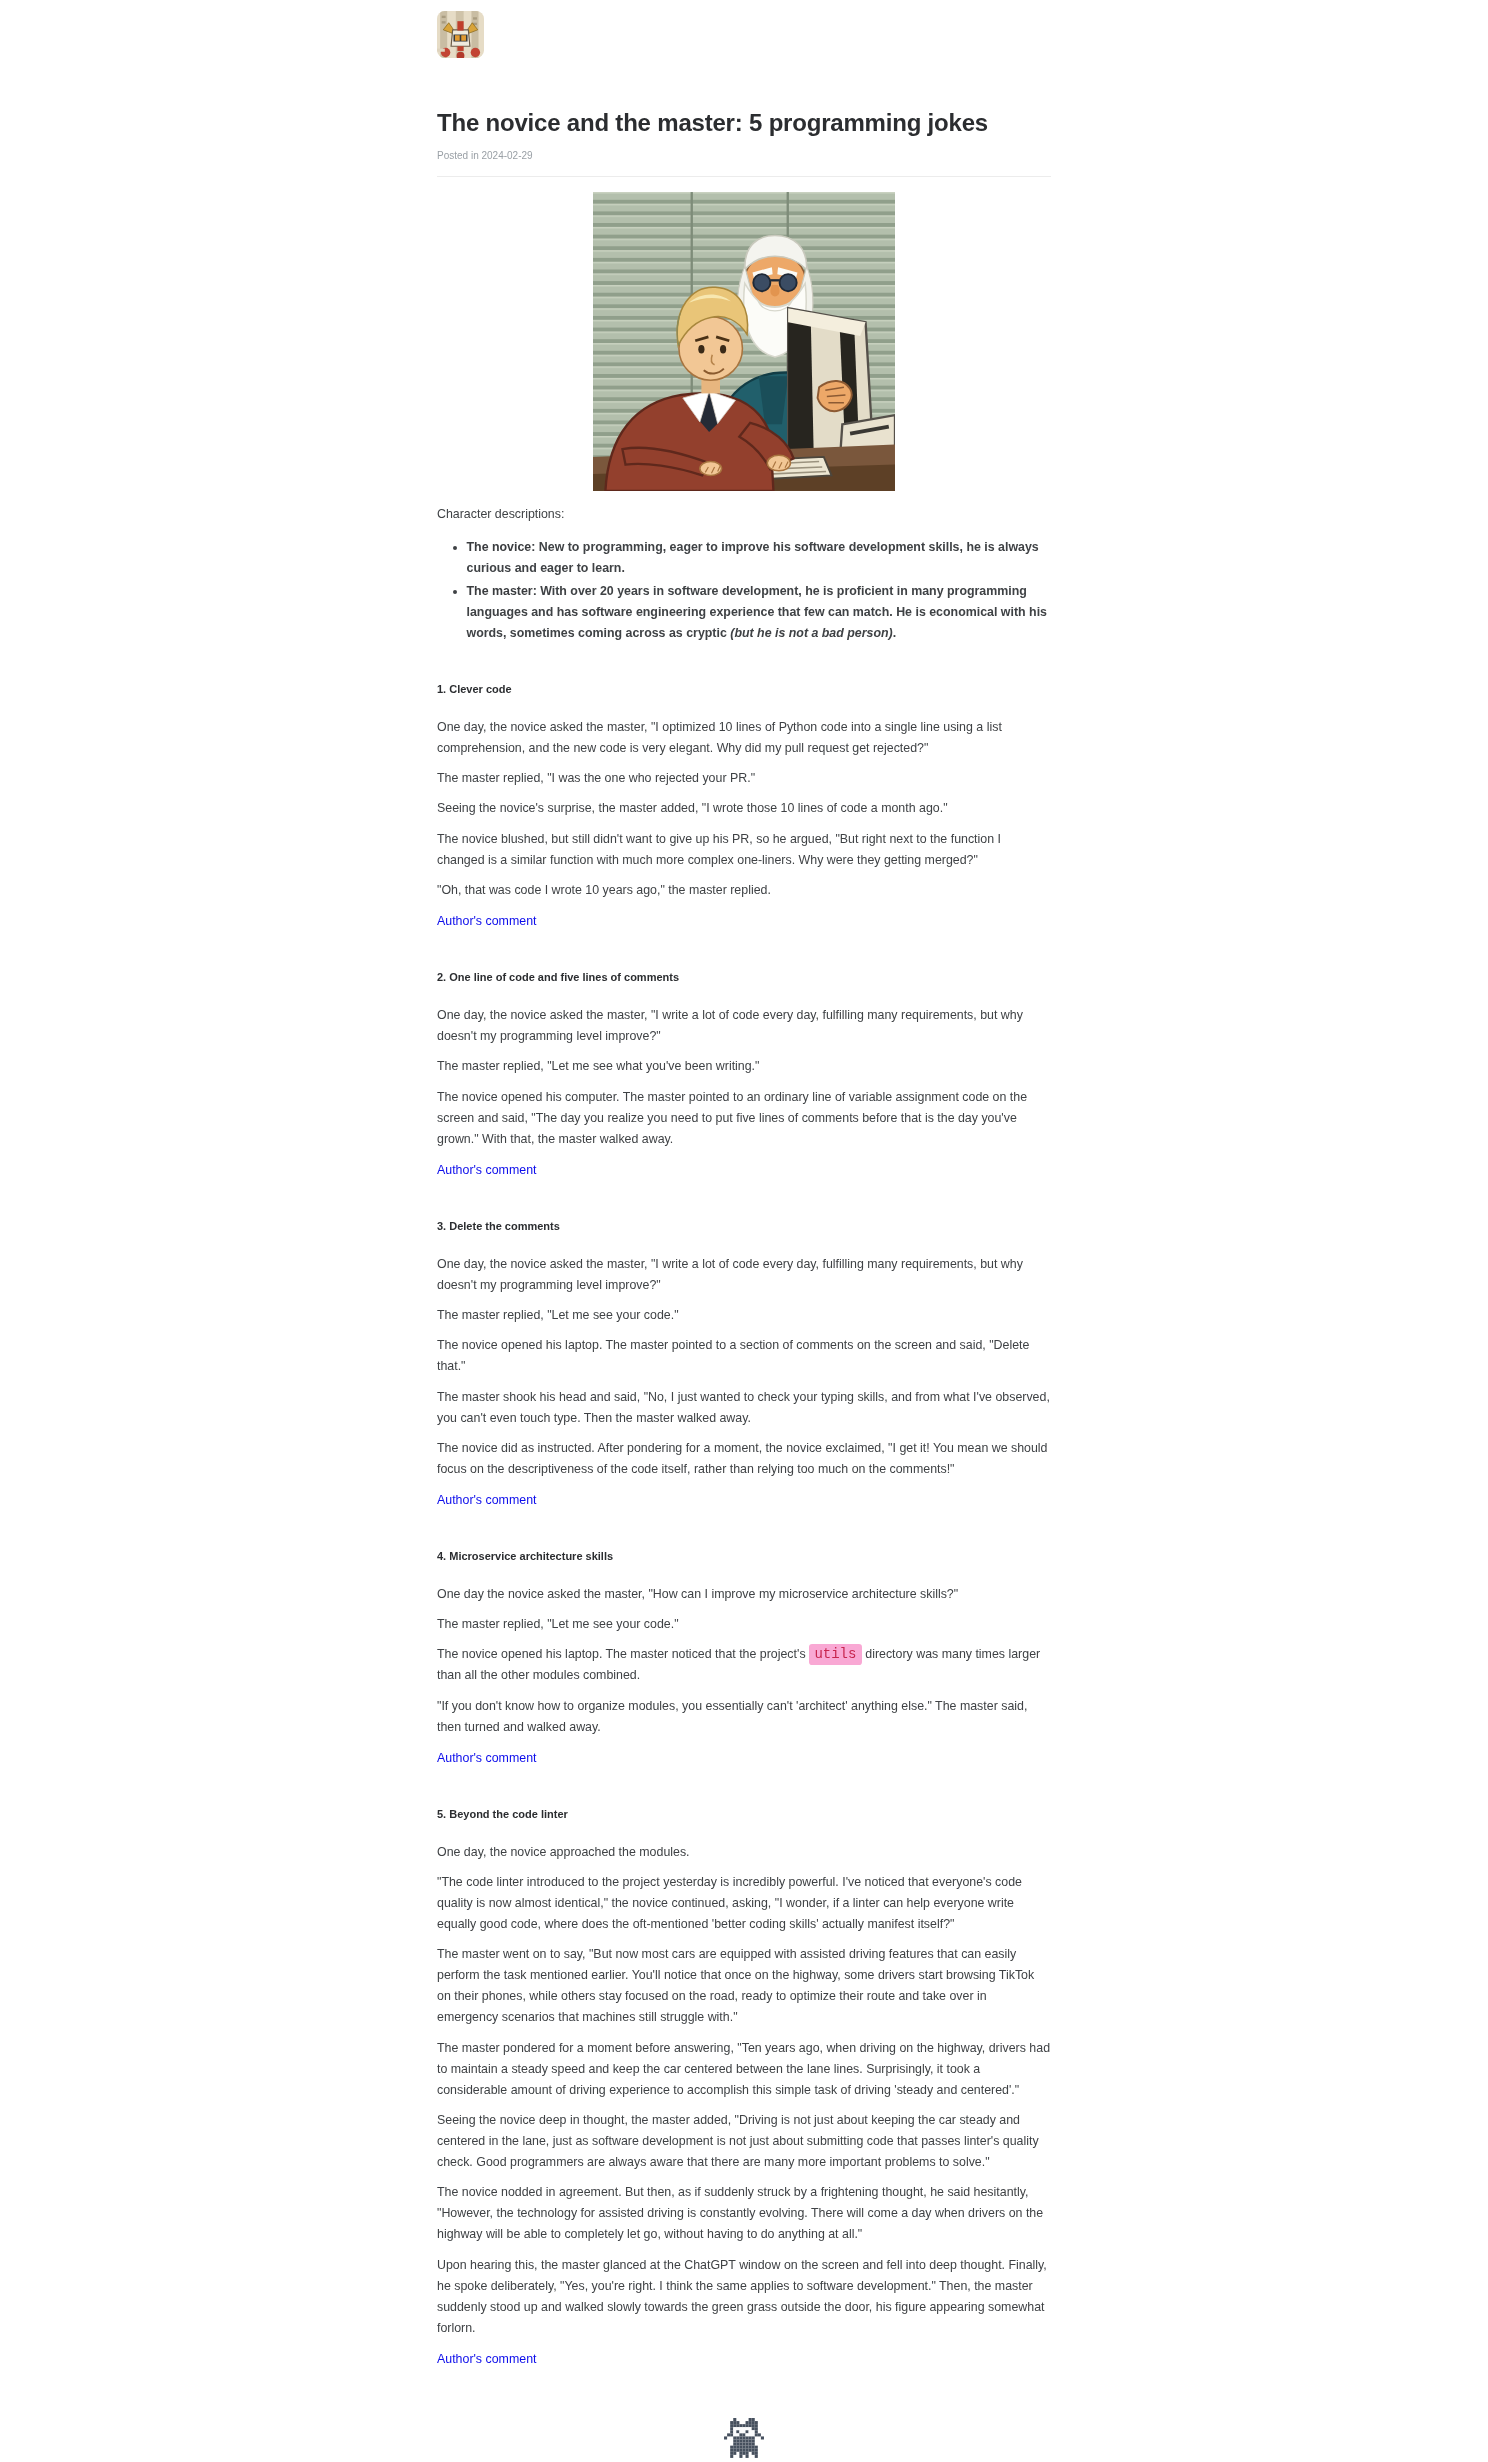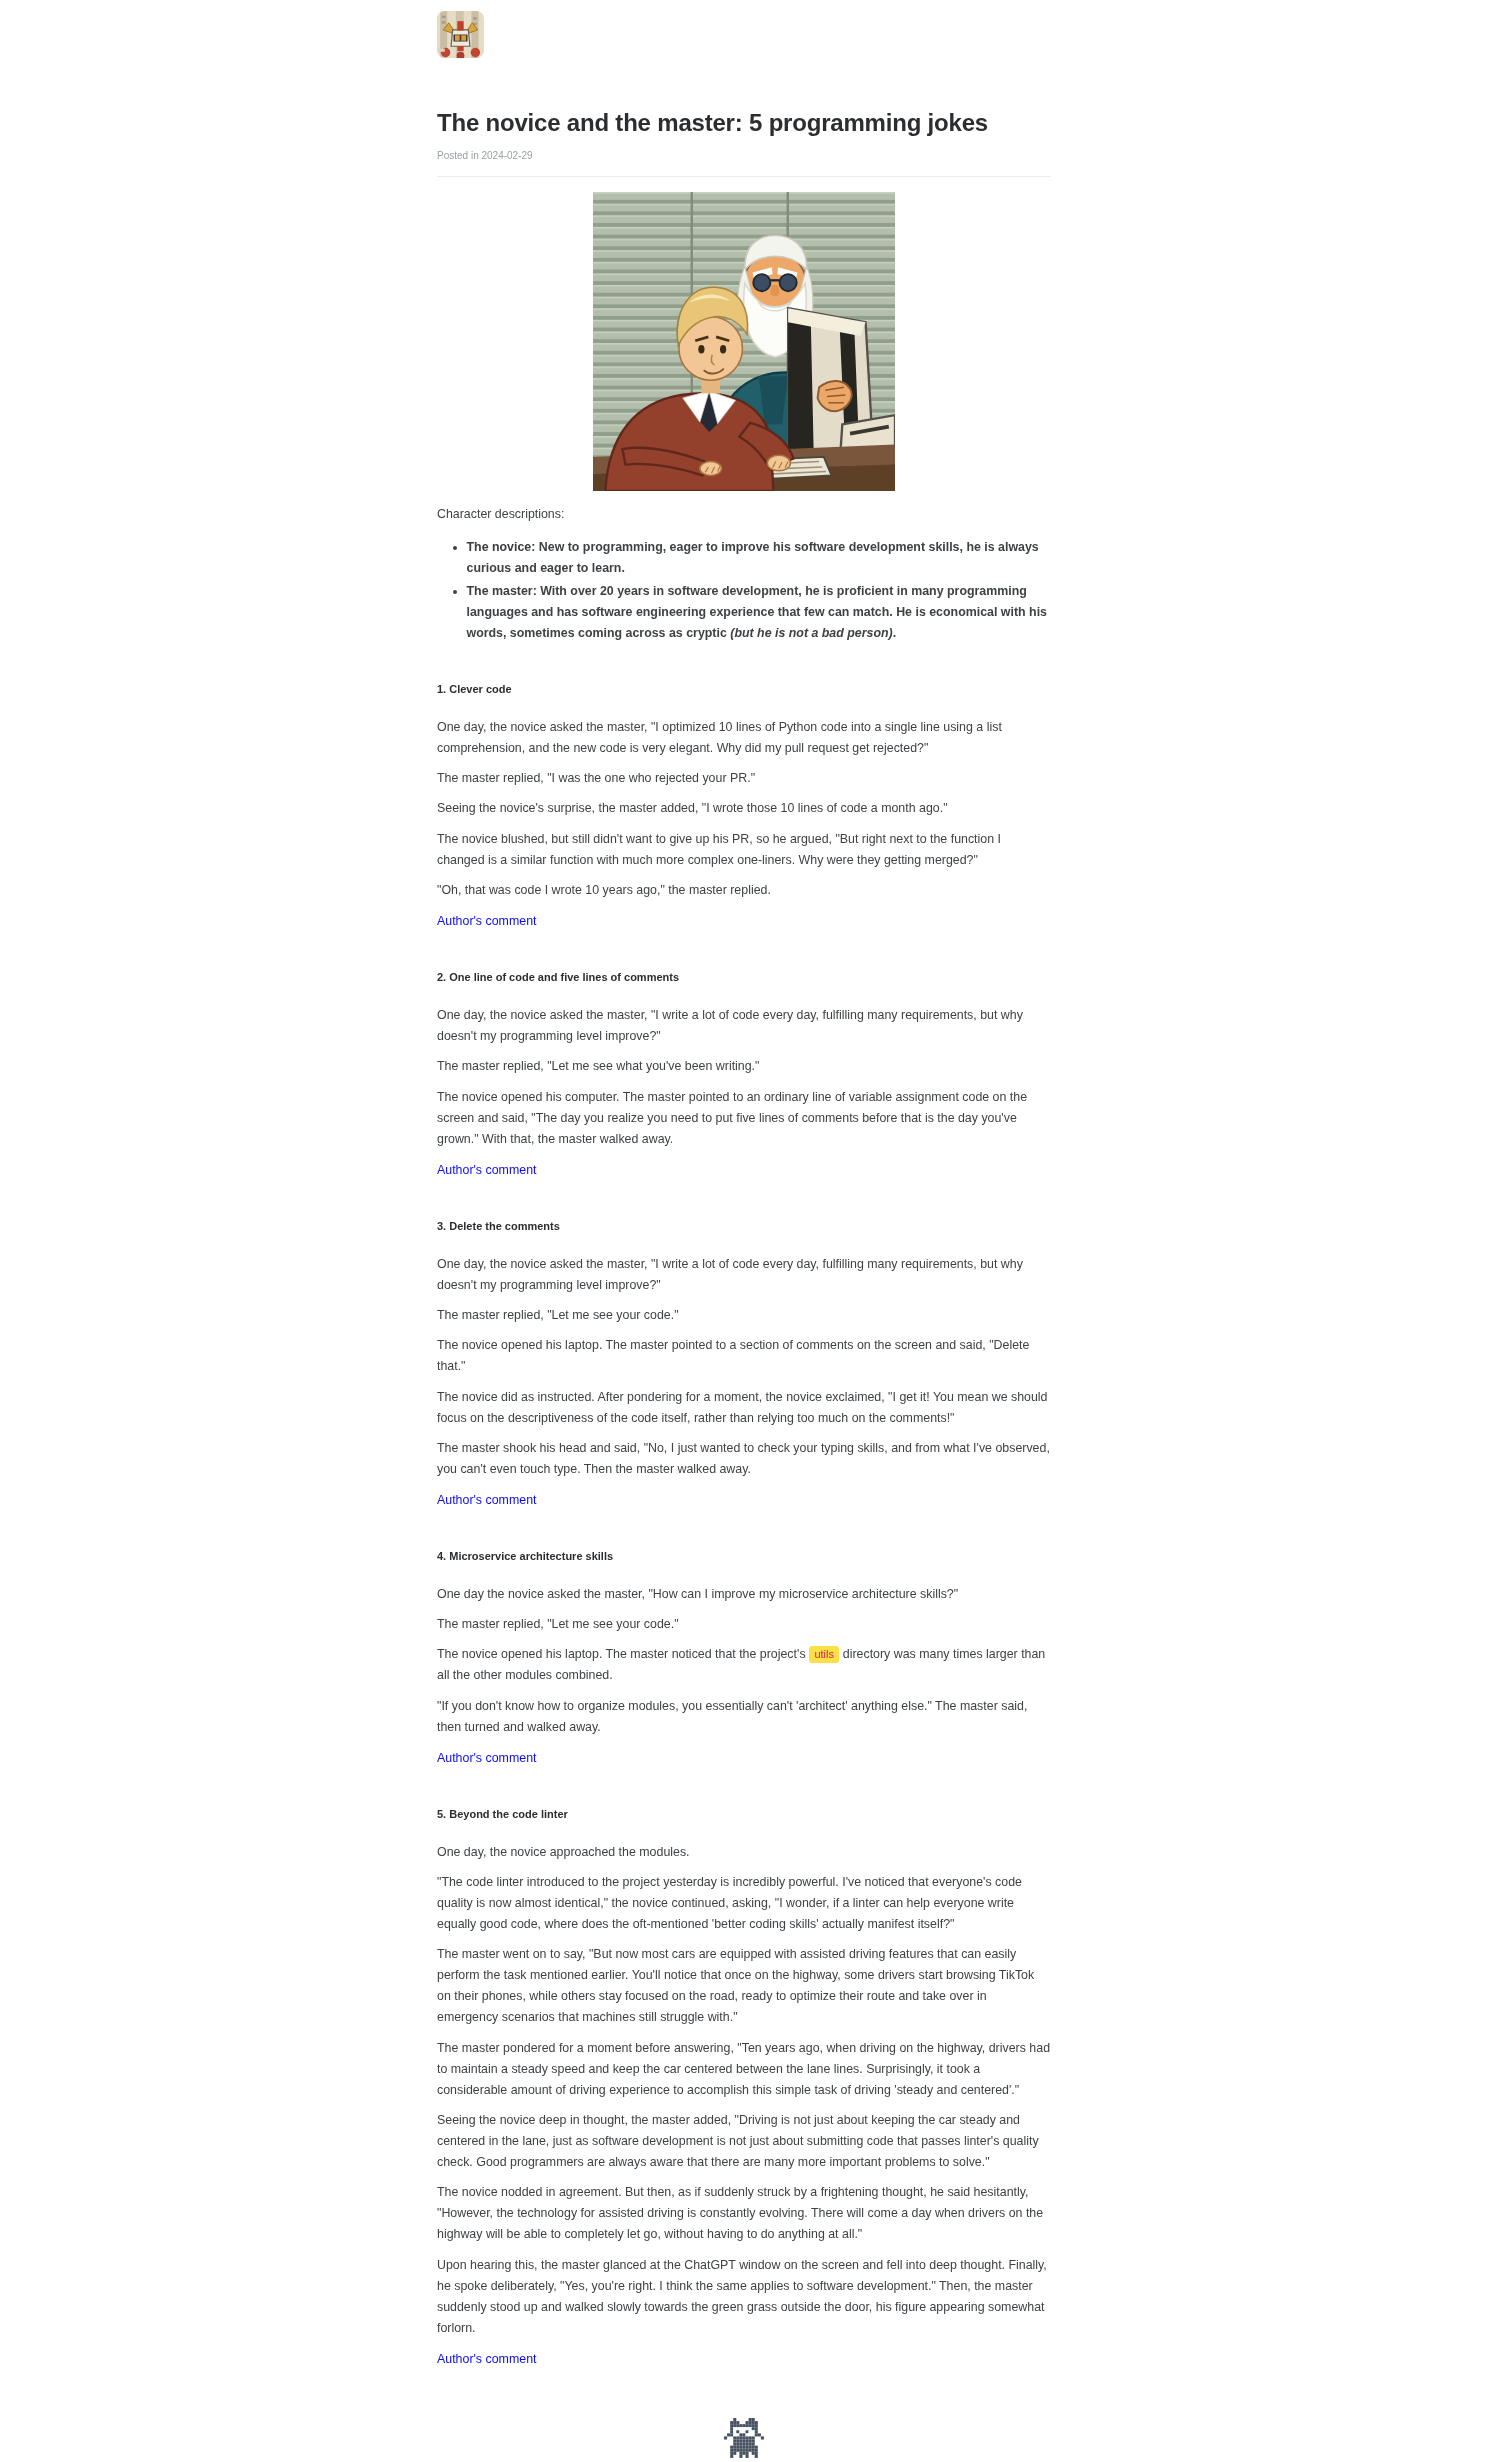--- a/index.html
+++ b/index.html
@@ -43,24 +43,24 @@
 
   
   h3.sec-heading {
     font-size: 11px; line-height: 20px; font-weight: 700;
     color: #2b2d30; margin: 35px 0 18px 0;
   }
   .comment-link-p { margin: 10px 0 0 0; }
   a.author-comment-link { color: #0d0deb; text-decoration: none; cursor: pointer; }
 
   code.inline-code {
-    font-family: Liberation Sans, sans-serif;
-    font-size: 11px;
+    font-family: Liberation Mono, monospace;
+    font-size: 14px;
     color: #c7254e;
-    background: #fde047;
+    background: #f9a8d4;
     padding: 2.3px 5.4px;
     border-radius: 3.1px;
   }
 
   
   .comments { text-align: center; margin: 48px 0 0 0; padding-bottom: 68px; }
   .cat-icon { display: inline-block; line-height: 0; }
 </style>
 </head>
 <body>
@@ -192,22 +192,22 @@
             <p>One day, the novice asked the master, "I write a lot of code every day, fulfilling many requirements, but why doesn't my programming level improve?"</p>
             <p>The master replied, "Let me see what you've been writing."</p>
             <p>The novice opened his computer. The master pointed to an ordinary line of variable assignment code on the screen and said, "The day you realize you need to put five lines of comments before that is the day you've grown." With that, the master walked away.</p>
             <p class="comment-link-p"><a href="#" class="author-comment-link">Author's comment</a></p>
           </section>
           <section>
             <h3 class="sec-heading">3. Delete the comments</h3>
             <p>One day, the novice asked the master, "I write a lot of code every day, fulfilling many requirements, but why doesn't my programming level improve?"</p>
             <p>The master replied, "Let me see your code."</p>
             <p>The novice opened his laptop. The master pointed to a section of comments on the screen and said, "Delete that."</p>
+            <p>The master shook his head and said, "No, I just wanted to check your typing skills, and from what I've observed, you can't even touch type. Then the master walked away.</p>
             <p>The novice did as instructed. After pondering for a moment, the novice exclaimed, "I get it! You mean we should focus on the descriptiveness of the code itself, rather than relying too much on the comments!"</p>
-            <p>The master shook his head and said, "No, I just wanted to check your typing skills, and from what I've observed, you can't even touch type. Then the master walked away.</p>
             <p class="comment-link-p"><a href="#" class="author-comment-link">Author's comment</a></p>
           </section>
           <section>
             <h3 class="sec-heading">4. Microservice architecture skills</h3>
             <p>One day the novice asked the master, "How can I improve my microservice architecture skills?"</p>
             <p>The master replied, "Let me see your code."</p>
             <p>The novice opened his laptop. The master noticed that the project's <code class="inline-code">utils</code> directory was many times larger than all the other modules combined.</p>
             <p>"If you don't know how to organize modules, you essentially can't 'architect' anything else." The master said, then turned and walked away.</p>
             <p class="comment-link-p"><a href="#" class="author-comment-link">Author's comment</a></p>
           </section>

